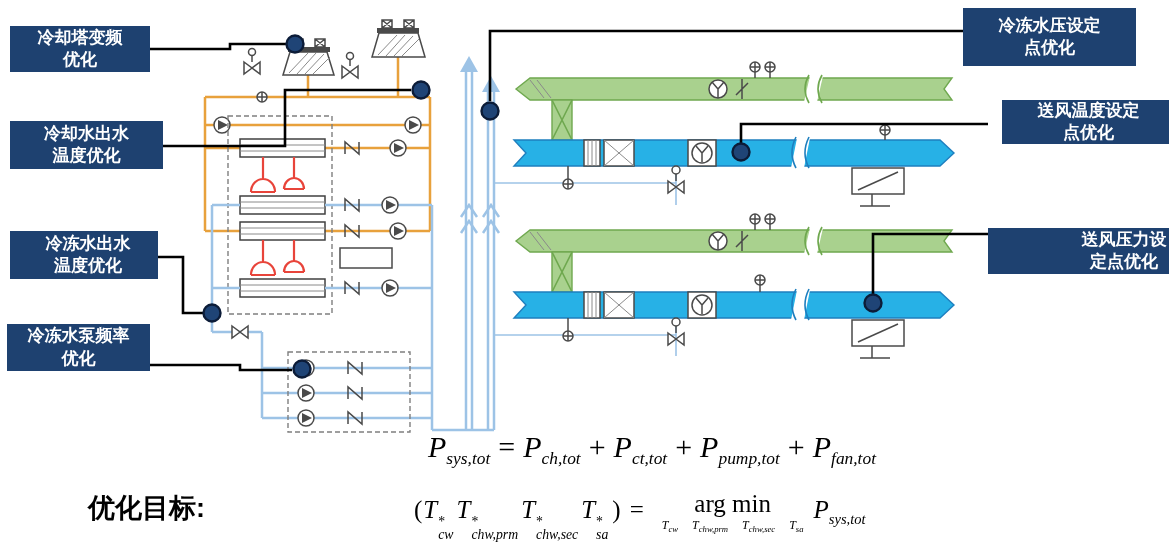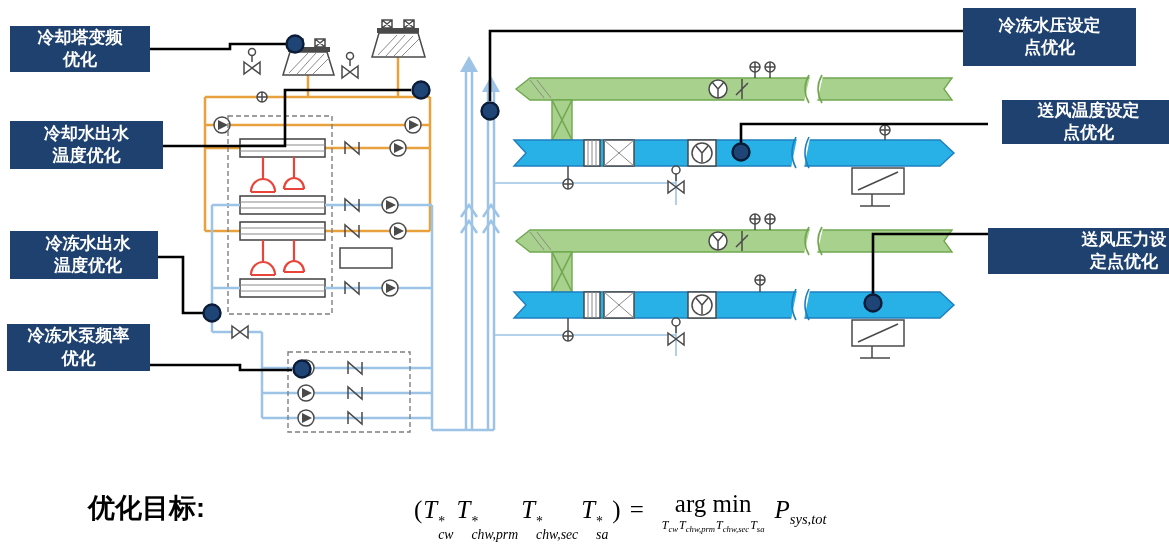--- a/index.html
+++ b/index.html
@@ -38,21 +38,21 @@
   #f2{left:413px;top:490px;font-size:25px;}
   .formula sub{font-size:0.58em;font-style:italic;}
   .op{font-style:normal;padding:0 8px;}
   .paren{font-style:normal;padding:0 1px;}
   .ss{display:inline-flex;flex-direction:column;align-items:flex-start;font-size:0.55em;
       line-height:1.05;vertical-align:-0.55em;margin:0 3px 0 1px;}
   .ss .st{font-style:normal;height:0.95em;}
   .ss .sb{font-style:italic;}
   .argmin{display:inline-flex;flex-direction:column;align-items:center;font-style:normal;
       vertical-align:middle;margin:0 10px;line-height:1.15;}
-  .argmin .under{font-size:0.48em;font-style:italic;display:inline-flex;gap:1px;justify-content:flex-end;}
+  .argmin .under{font-size:0.48em;font-style:italic;display:inline-flex;gap:14px;justify-content:flex-end;}
   .argmin .under sub{font-size:0.72em;}
 </style>
 </head>
 <body>
 
 <div class="slide">
 
   <svg class="diagram" width="1169" height="556" viewBox="0 0 1169 556">
     <defs>
       <g id="pump">
@@ -270,20 +270,21 @@
 优化</div>
   <div class="callout-label" style="left:963px;top:8px;width:173px;height:58px;">冷冻水压设定
 点优化</div>
   <div class="callout-label" style="left:1002px;top:100px;width:173px;height:44px;font-family:Liberation Serif, serif;">送风温度设定
 点优化</div>
   <div class="callout-label" style="left:988px;top:228px;width:180px;height:46px;padding-left:46px;">送风压力设
 定点优化</div>
 
   <div class="objective">优化目标:</div>
 
+  <div class="formula" id="f1"><span>P</span><sub>sys,tot</sub><span class="op">=</span><span>P</span><sub>ch,tot</sub><span class="op">+</span><span>P</span><sub>ct,tot</sub><span class="op">+</span><span>P</span><sub>pump,tot</sub><span class="op">+</span><span>P</span><sub>fan,tot</sub></div>
 
   <div class="formula" id="f2"><span class="paren">(</span><span>T</span><span class="ss">
         <span class="st">*</span>
         <span class="sb">cw</span>
       </span><span>T</span><span class="ss">
         <span class="st">*</span>
         <span class="sb">chw,prm</span>
       </span><span>T</span><span class="ss">
         <span class="st">*</span>
         <span class="sb">chw,sec</span>

